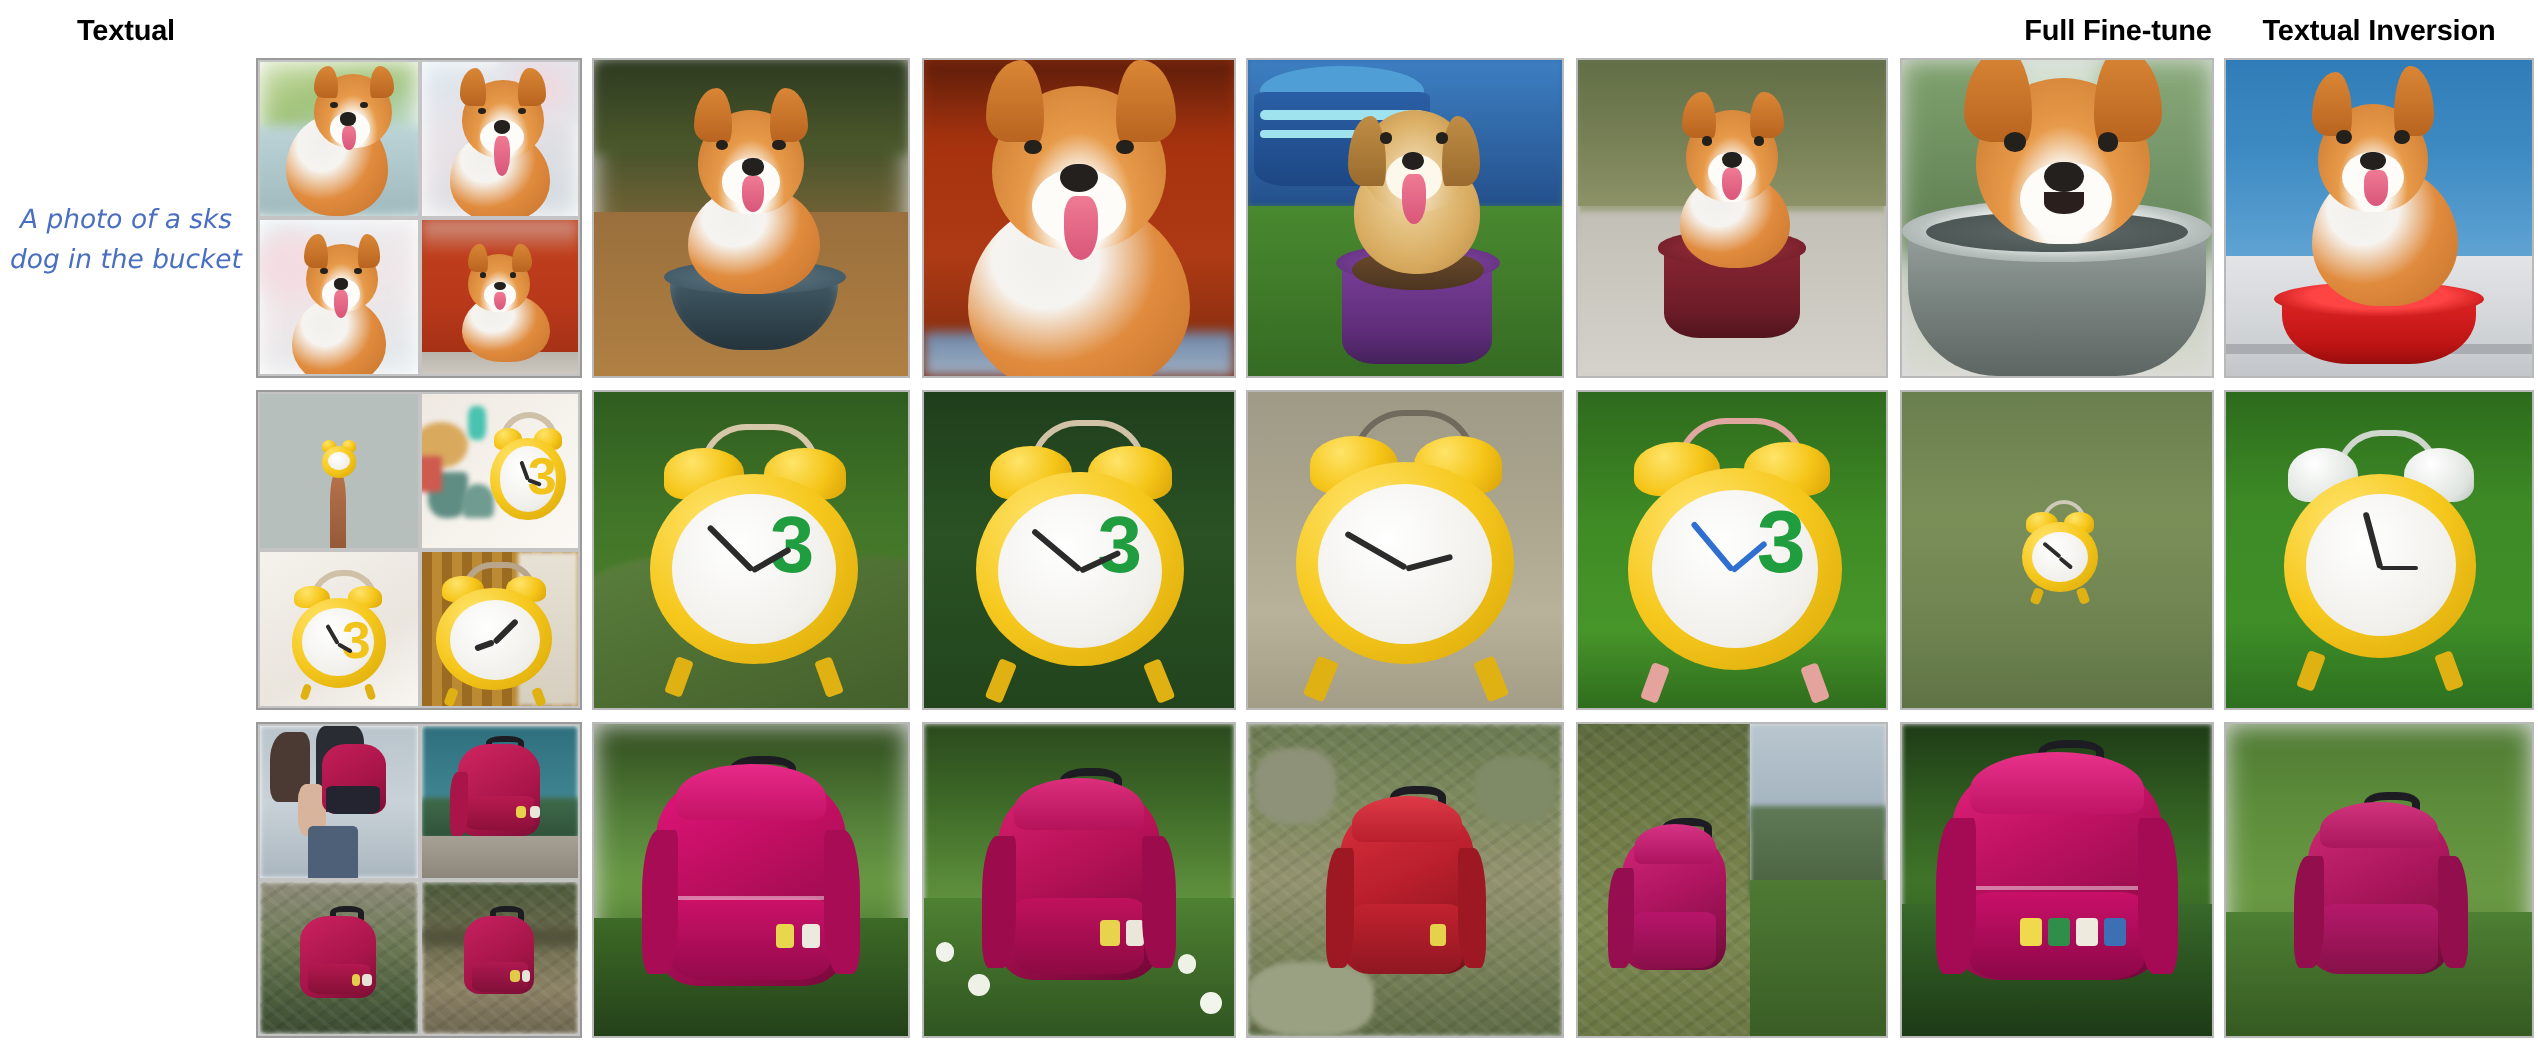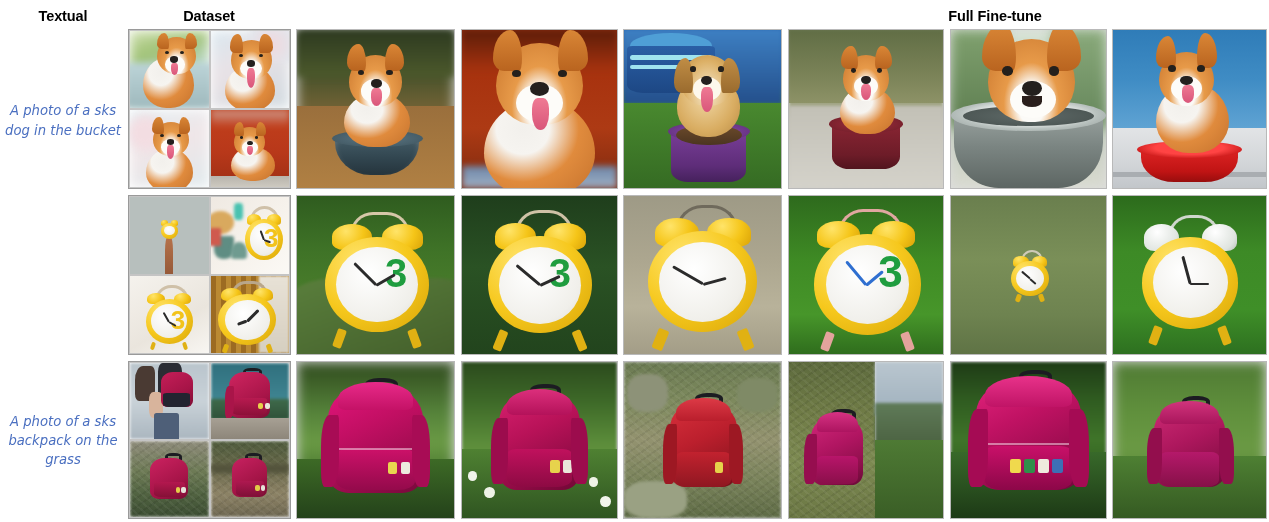--- a/index.html
+++ b/index.html
@@ -79,25 +79,24 @@
 
   
   .tub{position:absolute;}
 </style>
 </head>
 <body>
 
 <div id="figure">
 
   <div class="hdr" style="left:0px;width:126px;">Textual</div>
-  <div class="hdr" style="left:126px;width:166px;">Dataset</div>
-  <div class="hdr" style="left:916px;width:158px;">Full Fine-tune</div>
+  <div class="hdr" style="left:980px;width:158px;">Full Fine-tune</div>
+  <div class="hdr" style="left:1110px;width:159px;">Textual Inversion</div>
 
   <div class="prompt" style="top:39px;height:163px;">A photo of a sks dog in the bucket</div>
-  <div class="prompt" style="top:359px;height:163px;">A photo of a sks backpack on the grass</div>
 
   <div class="cell" style="left:128px;top:29px;width:163px;height:160px;border:1px solid #9a9a9a;background:#fff;">
 
     <div class="ds-cell" style="left:0;top:0;width:50%;height:50%;">
       <div class="img">
         <div class="lay blur2" style="inset:0;background:linear-gradient(160deg,#cfe0b0 0%,#9ec173 28%,#bcd9cf 58%,#cfe3e6 100%);"></div>
         <div class="lay blur" style="left:-6%;top:42%;width:112%;height:58%;background:linear-gradient(180deg,#bcd4d8,#9fb9bd);"></div>
         <div class="corgi-body" style="left:16%;top:34%;width:66%;height:66%;"></div>
         <div class="corgi-head" style="left:34%;top:8%;width:50%;height:48%;"></div>
         <div class="ear l" style="left:34%;top:2%;width:16%;height:22%;"></div>

